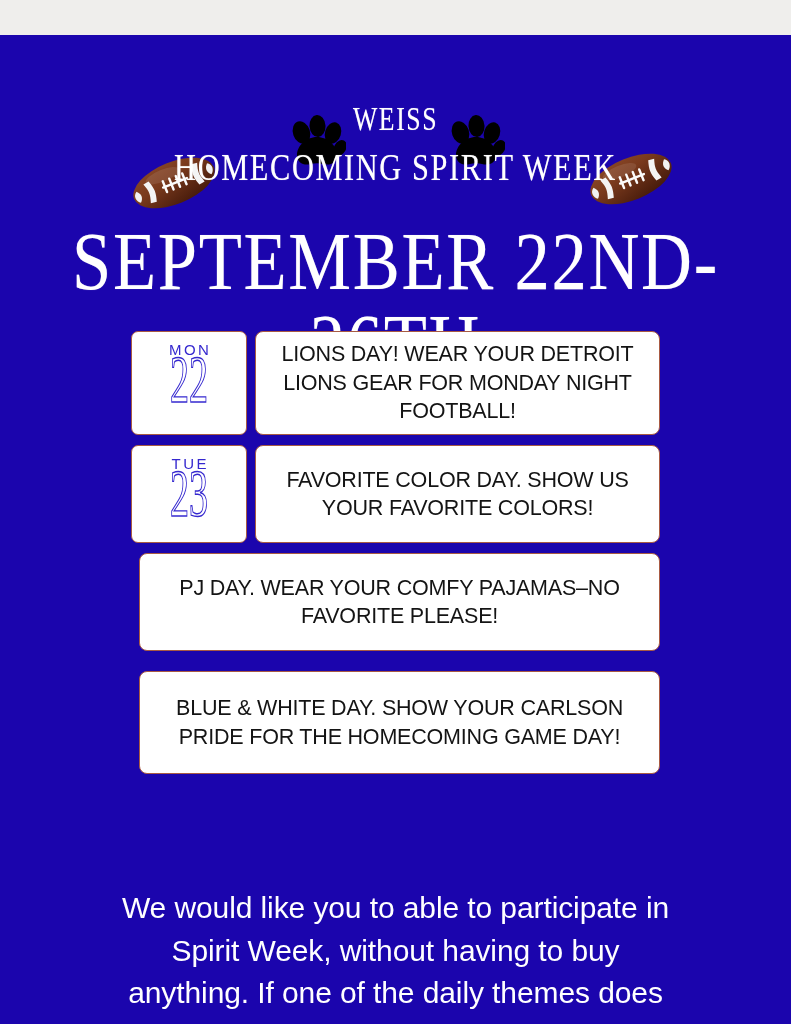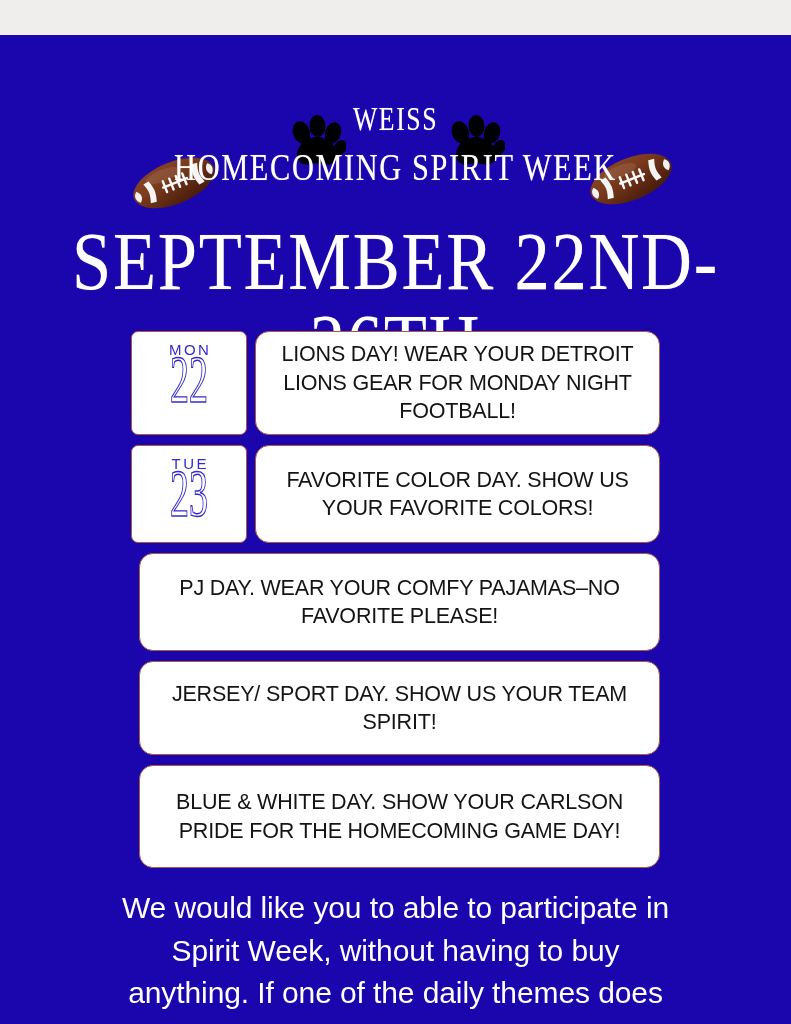--- a/index.html
+++ b/index.html
@@ -152,21 +152,21 @@
     transform: scaleX(0.56);
     letter-spacing: 0px;
     white-space: nowrap;
   }
 
   .desc-card {
     flex: 1 1 auto;
     margin-left: 8px;
     background: #ffffff;
     border: 1px solid #a85a43;
-    border-radius: 14px;
+    border-radius: 8px;
     display: flex;
     align-items: center;
     justify-content: center;
     text-align: center;
     box-sizing: border-box;
     padding: 6px 14px;
   }
 
   .desc-text {
     font-family: "Liberation Sans", sans-serif;
@@ -301,23 +301,20 @@
         </div>
       </div>
 
       <div class="row row-3">
         <div class="desc-card">
           <div class="desc-text">PJ DAY. WEAR YOUR COMFY PAJAMAS–NO FAVORITE PLEASE!</div>
         </div>
       </div>
 
       <div class="row row-4">
-        <div class="desc-card">
-          <div class="desc-text">JERSEY/ SPORT DAY. SHOW US YOUR TEAM SPIRIT!</div>
-        </div>
       </div>
 
       <div class="row row-5">
         <div class="desc-card">
           <div class="desc-text">BLUE &amp; WHITE DAY. SHOW YOUR CARLSON PRIDE FOR THE HOMECOMING GAME DAY!</div>
         </div>
       </div>
 
     </div>
 

